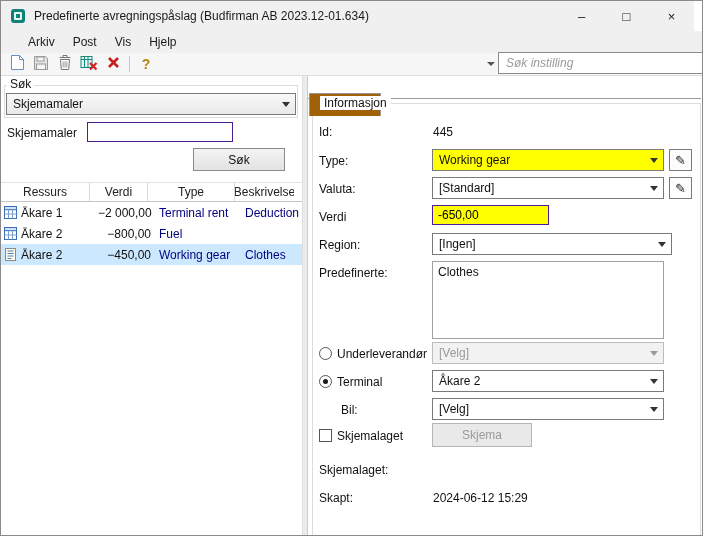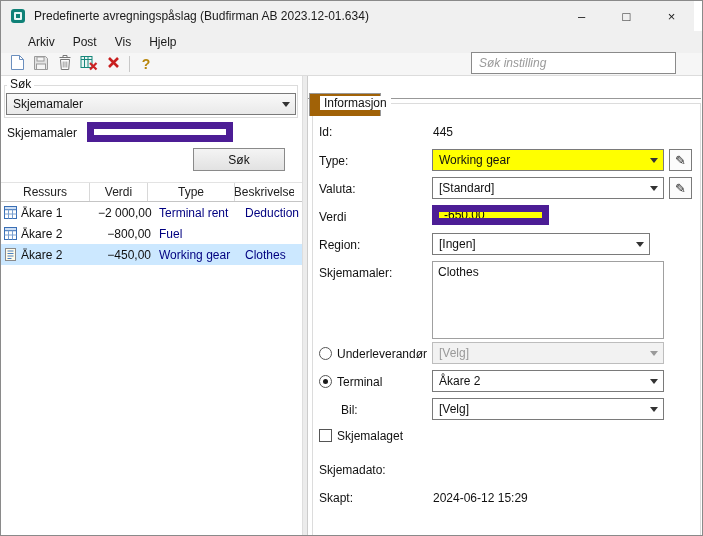--- a/index.html
+++ b/index.html
@@ -25,21 +25,21 @@
   
   .toolbar { position:absolute; top:52px; left:0; right:0; height:23px; background:#f6f6f6;
              border-bottom:1px solid #dcdcdc; display:flex; align-items:center; padding-left:4px; }
   .tb-btn { width:24px; height:21px; display:flex; align-items:center; justify-content:center;
             background:transparent; border:none; padding:0; }
   .tb-sep { width:1px; height:16px; background:#c8c8c8; margin:0 4px; }
   .help-glyph { font-size:14px; font-weight:bold; color:#b8860b; }
   .overflow-chevron { position:absolute; left:486px; top:9px; width:0; height:0;
             border-left:4px solid transparent; border-right:4px solid transparent;
             border-top:4px solid #555; }
-  .search-box { position:absolute; top:51px; left:470px; width:205px; height:22px;
+  .search-box { position:absolute; top:51px; left:497px; width:205px; height:22px;
             border:1px solid #8a8a8a; font-size:12px; padding:0 7px; font-family:inherit;
             background:#fff; outline:none; }
   ::placeholder { font-style:italic; color:#9a9a9a; }
 
   
   .left-panel  { position:absolute; top:75px; left:0; width:301px; bottom:0; background:#fff; }
   .splitter    { position:absolute; top:75px; left:301px; width:6px; bottom:0; background:#ececec;
                  border-left:1px solid #dedede; border-right:1px solid #cccccc; }
   .right-panel { position:absolute; top:75px; left:307px; right:0; bottom:0; background:#fff; }
 
@@ -54,21 +54,21 @@
   .combo-arrow { position:absolute; right:0; top:0; width:18px; height:100%;
            display:flex; align-items:center; justify-content:center; }
   .combo-arrow::after { content:""; border-left:4px solid transparent;
            border-right:4px solid transparent; border-top:5px solid #333; }
   .combo.classic { background:linear-gradient(#f9f9f9,#e9e9e9); }
   .combo.yellow  { background:#ffff00; }
   .combo.disabled { background:#f2f2f2; color:#9a9a9a; border-color:#bdbdbd; }
   .combo.disabled .combo-arrow::after { border-top-color:#9a9a9a; }
 
   .field-label { position:absolute; font-size:12px; color:#111; white-space:nowrap; }
-  .text-input { position:absolute; border:7px solid #4c1d95; font-size:12px; padding:0 5px;
+  .text-input { position:absolute; border:1px solid #4c1d95; font-size:12px; padding:0 5px;
                 font-family:inherit; outline:none; background:#fff; }
   .yellow-bg { background:#ffff00; }
   .btn { position:absolute; border:1px solid #8a8a8a; background:linear-gradient(#f4f4f4,#e2e2e2);
          font-size:12px; color:#111; font-family:inherit; }
   .btn-disabled { position:absolute; border:1px solid #b5b5b5; background:#e9e9e9;
          color:#9a9a9a; font-size:12px; font-family:inherit; }
 
   
   .lv { position:absolute; top:106px; left:0; width:301px; }
   .lv-head { display:flex; height:20px; border-top:1px solid #e3e3e3; border-bottom:1px solid #c5c5c5; background:#fff; }
@@ -272,26 +272,26 @@
       <span class="combo-arrow"></span>
     </div>
     <button class="pencil-btn" style="left:361px; top:101px;">
         <span>✎</span>
       </button>
 
     <span class="field-label" style="left:11px; top:134px;">Verdi</span>
     <input class="text-input yellow-bg" style="left: 124px; top: 129px; width: 117px; height: 20px;" value="-650,00">
 
     <span class="field-label" style="left:11px; top:162px;">Region:</span>
-    <div class="combo" style="left:124px; top:157px; width:218px;">
+    <div class="combo" style="left:124px; top:157px; width:240px;">
       <span>[Ingen]</span>
       <span class="combo-arrow"></span>
     </div>
 
-    <span class="field-label" style="left:11px; top:190px;">Skjemamaler:</span>
+    <span class="field-label" style="left:11px; top:190px;">Predefinerte:</span>
     <textarea class="desc-area" style="left: 124px; top: 185px; width: 232px; height: 78px;">Clothes</textarea>
 
     <span class="radio" style="left:11px; top:271px;"></span>
     <span class="field-label" style="left:29px; top:271px;">Underleverandør</span>
     <div class="combo disabled" style="left:124px; top:266px; width:232px;">
       <span>[Velg]</span>
       <span class="combo-arrow"></span>
     </div>
 
     <span class="radio checked" style="left:11px; top:299px;"></span>
@@ -302,20 +302,21 @@
     </div>
 
     <span class="field-label" style="left:33px; top:327px;">Bil:</span>
     <div class="combo" style="left:124px; top:322px; width:232px;">
       <span>[Velg]</span>
       <span class="combo-arrow"></span>
     </div>
 
     <span class="checkbox" style="left:11px; top:353px;"></span>
     <span class="field-label" style="left:29px; top:353px;">Skjemalaget</span>
-
-    <span class="field-label" style="left:11px; top:387px;">Skjemadato:</span>
+    <button class="btn-disabled" style="left:124px; top:347px; width:100px; height:24px;">Skjema</button>
+
+    <span class="field-label" style="left:11px; top:387px;">Skjemalaget:</span>
 
     <span class="field-label" style="left:11px; top:415px;">Skapt:</span>
     <span class="static-value" style="left:125px; top:415px;">2024-06-12 15:29</span>
   </div>
 
 </div>
 
 </body></html>

